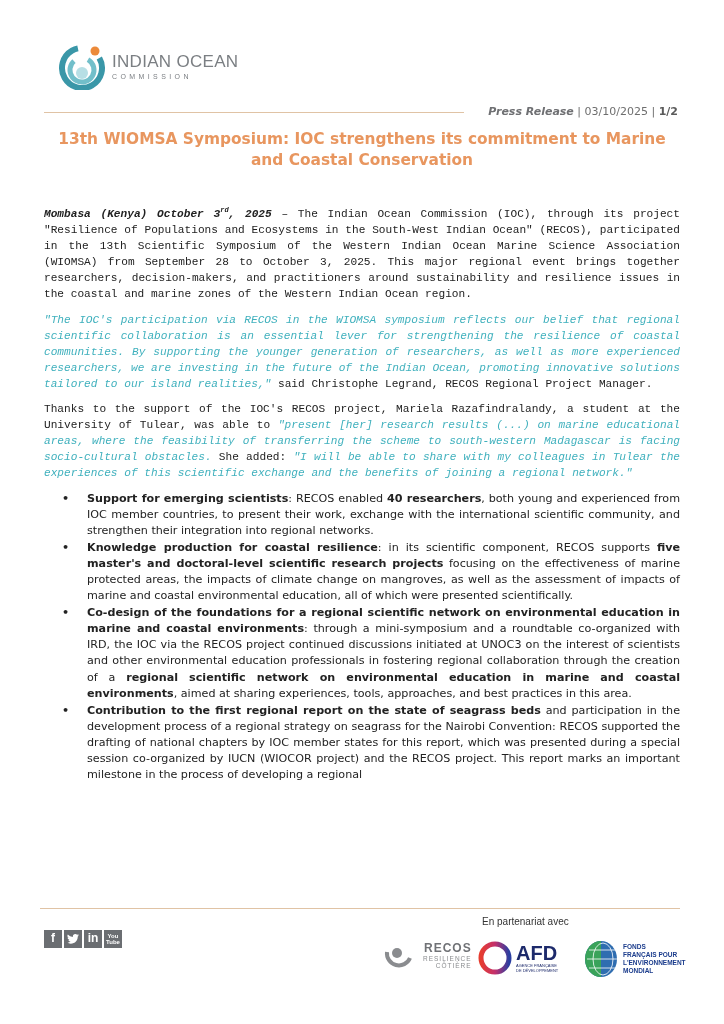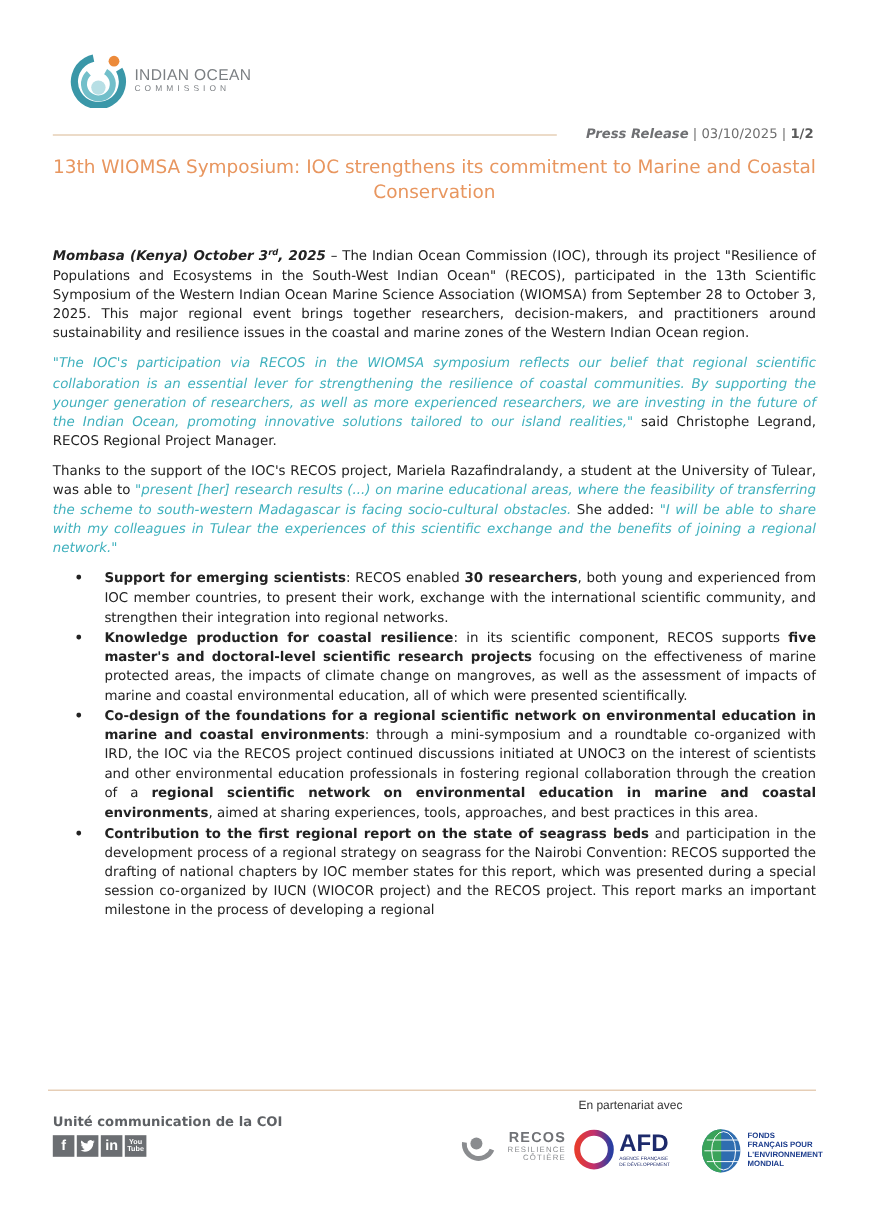--- a/index.html
+++ b/index.html
@@ -2,34 +2,34 @@
 <html><head>
 <meta charset="utf-8">
 <style>
   * { box-sizing: border-box; margin: 0; padding: 0; }
   html, body { width: 724px; height: 1024px; background: #ffffff; overflow: hidden; }
   body { position: relative; font-family: "DejaVu Sans", sans-serif; color: #1e1e1e; }
 
   .logo { position: absolute; left: 58px; top: 42px; display: flex; align-items: center; }
   .logo svg { width: 48px; height: 48px; }
   .logo-text { margin-left: 6px; color: #7b7f83; font-family: "Liberation Sans", sans-serif; }
-  .logo-text .l1 { font-size: 13px; letter-spacing: 0.3px; }
+  .logo-text .l1 { font-size: 17px; letter-spacing: 0.3px; }
   .logo-text .l2 { font-size: 7px; letter-spacing: 3.4px; margin-top: 1px; }
 
   .header-rule { position: absolute; left: 44px; top: 112px; width: 420px; height: 1px; background: #e0c3a5; }
   .header-meta { position: absolute; right: 46px; top: 105px; font-size: 11px; color: #6e6e6e; }
   .header-meta .pr { font-weight: bold; font-style: italic; color: #6f7073; }
   .header-meta .page { font-weight: bold; color: #5a5a5a; }
 
   .title { position: absolute; left: 40px; width: 644px; top: 129px; text-align: center;
            color: #e8965f; font-size: 15.4px; line-height: 21px; }
 
   .body { position: absolute; left: 44px; width: 636px; top: 206px; font-size: 11.15px;
           line-height: 16.1px; color: #222; text-align: justify; }
-  .body p { margin-bottom: 9px; }
+  .body p { margin-bottom: 9px; font-family: Liberation Mono, monospace; }
   .quote { color: #3fb0bd; font-style: italic; }
   .lead { font-weight: bold; font-style: italic; }
   .body sup { font-size: 7px; line-height: 0; }
   ul.components { list-style: none; margin-top: 9px; }
   ul.components li { position: relative; padding-left: 43px; margin-bottom: 1px; }
   ul.components li::before { content: "•"; position: absolute; left: 18px; top: 0; font-weight: bold; }
   b { font-weight: bold; }
 
   .footer-rule { position: absolute; left: 40px; top: 908px; width: 640px; height: 1px; background: #e0c3a5; }
   .footer-left { position: absolute; left: 44px; top: 927px; font-size: 10.8px; color: #6e7175; line-height: 15.5px; }
@@ -71,44 +71,43 @@
 
 <div class="header-rule"></div>
 <div class="header-meta">
   <span class="pr">Press Release</span>
   <span>|</span>
   <span>03/10/2025</span>
   <span>|</span>
   <span class="page">1/2</span>
 </div>
 
-<h1 class="title" style="font-weight:normal;">13th WIOMSA Symposium: IOC strengthens its commitment to Marine and Coastal Conservation</h1>
+<h1 class="title" style="font-weight:bold;">13th WIOMSA Symposium: IOC strengthens its commitment to Marine and Coastal Conservation</h1>
 
 <div class="body">
   <p>
     <span class="lead"><span>Mombasa (Kenya) October 3</span><sup>rd</sup><span>, 2025</span></span><span> – The Indian Ocean Commission (IOC), through its project "Resilience of Populations and Ecosystems in the South-West Indian Ocean" (RECOS), participated in the 13th Scientific Symposium of the Western Indian Ocean Marine Science Association (WIOMSA) from September 28 to October 3, 2025. This major regional event brings together researchers, decision-makers, and practitioners around sustainability and resilience issues in the coastal and marine zones of the Western Indian Ocean region.</span>
   </p>
   <p>
     <span class="quote">"The IOC's participation via RECOS in the WIOMSA symposium reflects our belief that regional scientific collaboration is an essential lever for strengthening the resilience of coastal communities. By supporting the younger generation of researchers, as well as more experienced researchers, we are investing in the future of the Indian Ocean, promoting innovative solutions tailored to our island realities,"</span><span> said Christophe Legrand, RECOS Regional Project Manager.</span>
   </p>
   <p>
     <span>Thanks to the support of the IOC's RECOS project, Mariela Razafindralandy, a student at the University of Tulear, was able to </span><span class="quote">"present [her] research results (...) on marine educational areas, where the feasibility of transferring the scheme to south-western Madagascar is facing socio-cultural obstacles.</span><span> She added: </span><span class="quote">"I will be able to share with my colleagues in Tulear the experiences of this scientific exchange and the benefits of joining a regional network."</span>
   </p>
   <ul class="components">
-    <li><b>Support for emerging scientists</b><span>: RECOS enabled </span><b>30 researchers</b><span>, both young and experienced from IOC member countries, to present their work, exchange with the international scientific community, and strengthen their integration into regional networks.</span></li>
+    <li><b>Support for emerging scientists</b><span>: RECOS enabled </span><b>40 researchers</b><span>, both young and experienced from IOC member countries, to present their work, exchange with the international scientific community, and strengthen their integration into regional networks.</span></li>
     <li><b>Knowledge production for coastal resilience</b><span>: in its scientific component, RECOS supports </span><b>five master's and doctoral-level scientific research projects</b><span> focusing on the effectiveness of marine protected areas, the impacts of climate change on mangroves, as well as the assessment of impacts of marine and coastal environmental education, all of which were presented scientifically.</span></li>
     <li><b>Co-design of the foundations for a regional scientific network on environmental education in marine and coastal environments</b><span>: through a mini-symposium and a roundtable co-organized with IRD, the IOC via the RECOS project continued discussions initiated at UNOC3 on the interest of scientists and other environmental education professionals in fostering regional collaboration through the creation of a </span><b>regional scientific network on environmental education in marine and coastal environments</b><span>, aimed at sharing experiences, tools, approaches, and best practices in this area.</span></li>
     <li><b>Contribution to the first regional report on the state of seagrass beds</b><span> and participation in the development process of a regional strategy on seagrass for the Nairobi Convention: RECOS supported the drafting of national chapters by IOC member states for this report, which was presented during a special session co-organized by IUCN (WIOCOR project) and the RECOS project. This report marks an important milestone in the process of developing a regional</span></li>
   </ul>
 </div>
 
 <div class="footer-rule"></div>
 
 <div class="footer-left">
-  <div class="unit">Unité communication de la COI</div>
   <div class="social">
     <span>f</span>
     <span>
       <svg width="12" height="10" viewBox="0 0 24 20">
           <path fill="#fff" d="M24 2.4a9.8 9.8 0 0 1-2.8.8A4.9 4.9 0 0 0 23.3.5a9.9 9.9 0 0 1-3.1 1.2A4.9 4.9 0 0 0 11.8 6 14 14 0 0 1 1.7.9a4.9 4.9 0 0 0 1.5 6.6 4.9 4.9 0 0 1-2.2-.6 4.9 4.9 0 0 0 3.9 4.8 4.9 4.9 0 0 1-2.2.1 4.9 4.9 0 0 0 4.6 3.4A9.9 9.9 0 0 1 0 17.2 14 14 0 0 0 7.5 19.4c9 0 14-7.5 14-14v-.6A10 10 0 0 0 24 2.4z"></path>
         </svg>
     </span>
     <span>in</span>
     <span class="yt">
         <b>You</b>

